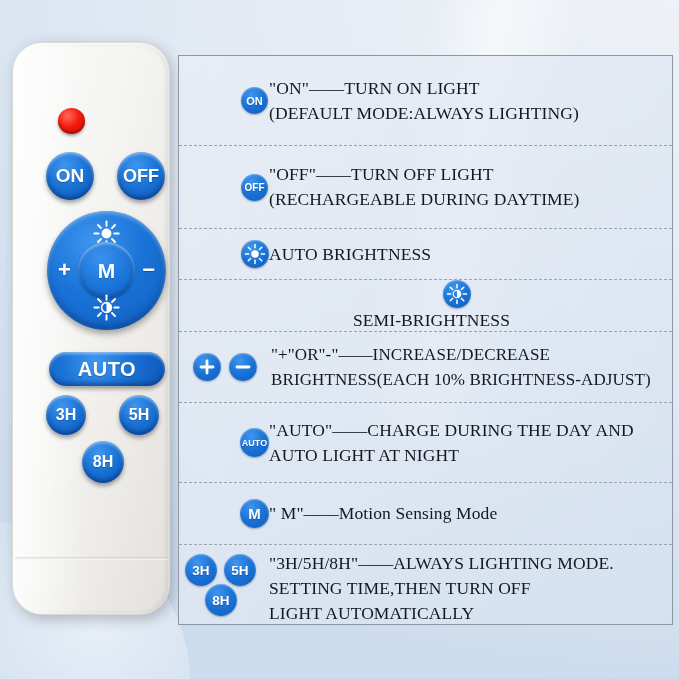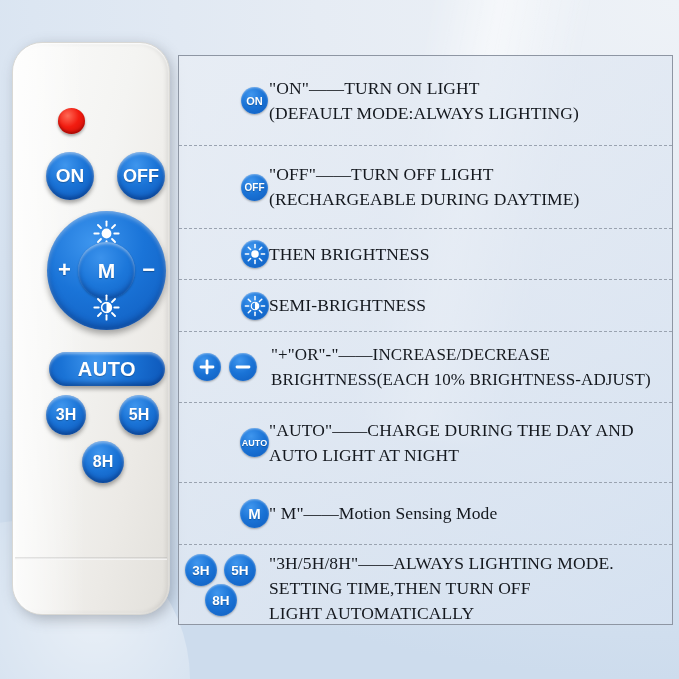--- a/index.html
+++ b/index.html
@@ -245,24 +245,24 @@
                 <line x1="24.4" y1="16" x2="28.8" y2="16"></line>
                 <line x1="7.0" y1="7.0" x2="10.1" y2="10.1"></line>
                 <line x1="21.9" y1="21.9" x2="25.0" y2="25.0"></line>
                 <line x1="7.0" y1="25.0" x2="10.1" y2="21.9"></line>
                 <line x1="21.9" y1="10.1" x2="25.0" y2="7.0"></line>
               </g>
             </g>
           </svg>
         </div>
       </div>
-      <div class="row-text">THEN BRIGHTNESS</div>
-    </div>
-
-    <div class="row" style="height:52px;">
+      <div class="row-text">AUTO BRIGHTNESS</div>
+    </div>
+
+    <div class="row" style="height:52px;flex-direction:column;">
       <div class="row-icons">
         <div class="chip chip-sun">
           <svg viewBox="0 0 32 32" width="24" height="24" aria-hidden="true">
             <g>
               <path d="M16 11 a5 5 0 0 1 0 10 z" fill="#ffffff"></path>
               <circle cx="16" cy="16" r="5" fill="none" stroke="#ffffff" stroke-width="1.6"></circle>
               <g stroke="#ffffff" stroke-width="2" stroke-linecap="round">
                 <line x1="16" y1="3.2" x2="16" y2="7.6"></line>
                 <line x1="16" y1="24.4" x2="16" y2="28.8"></line>
                 <line x1="3.2" y1="16" x2="7.6" y2="16"></line>

